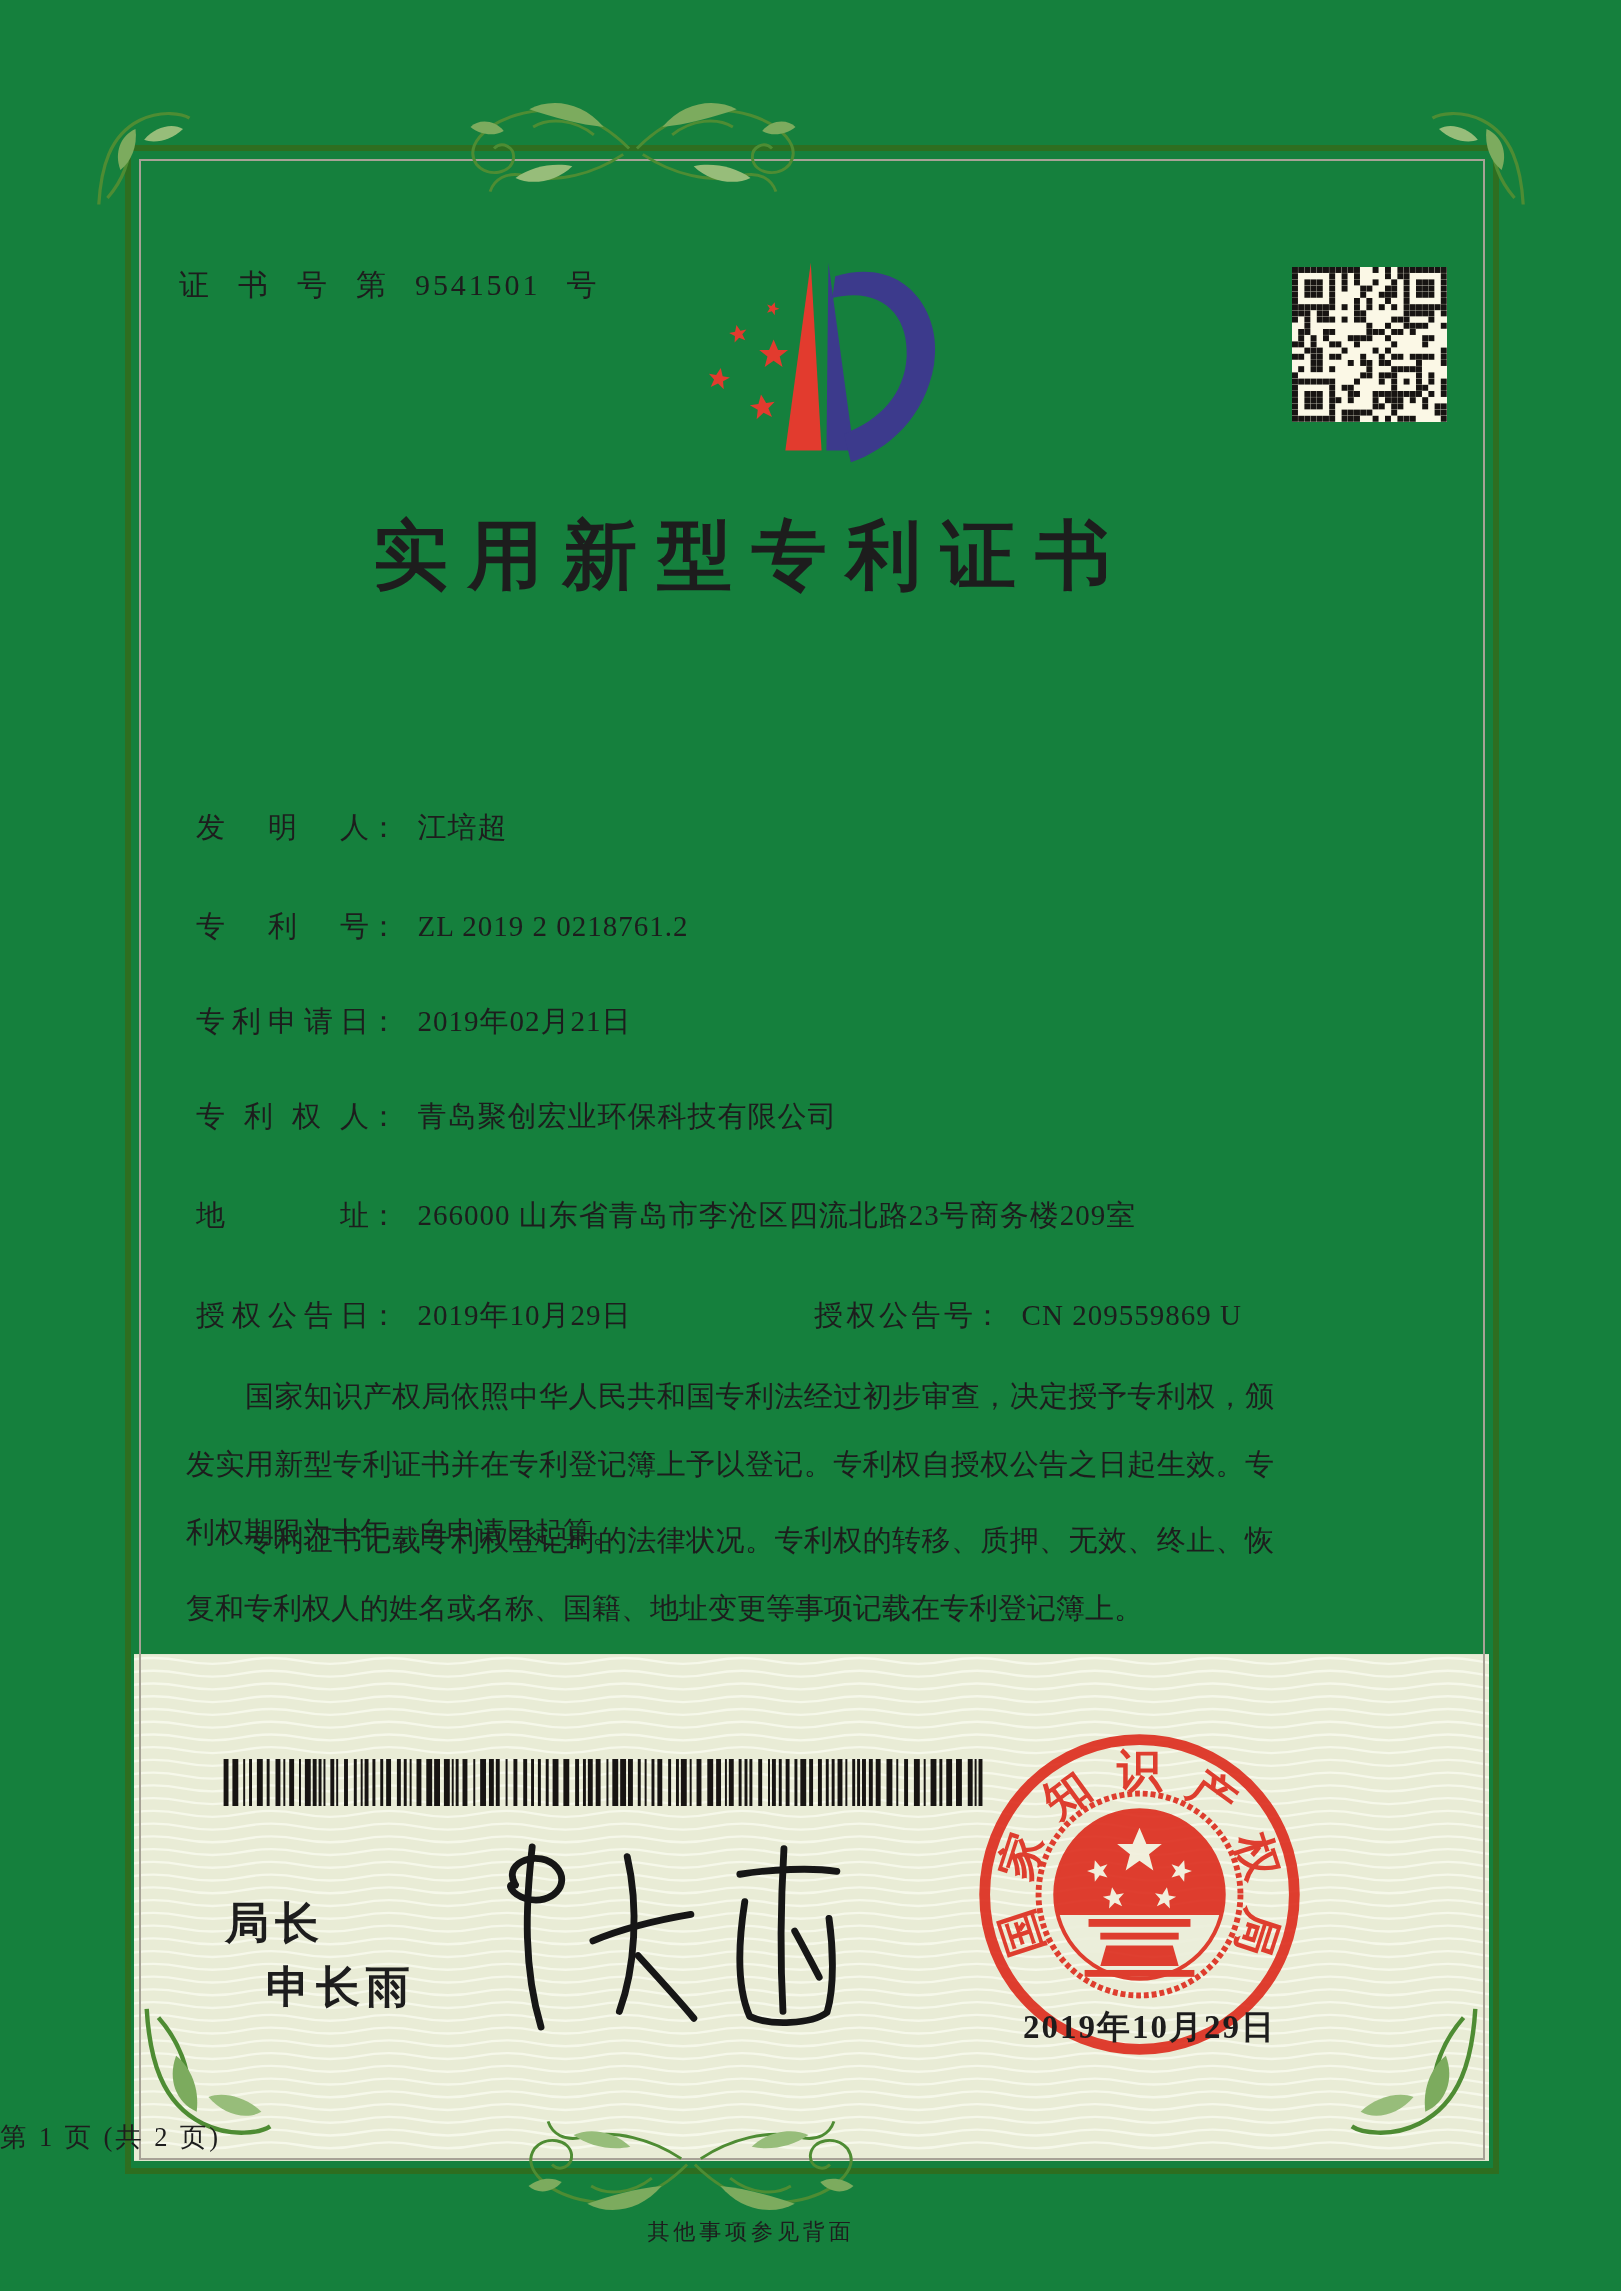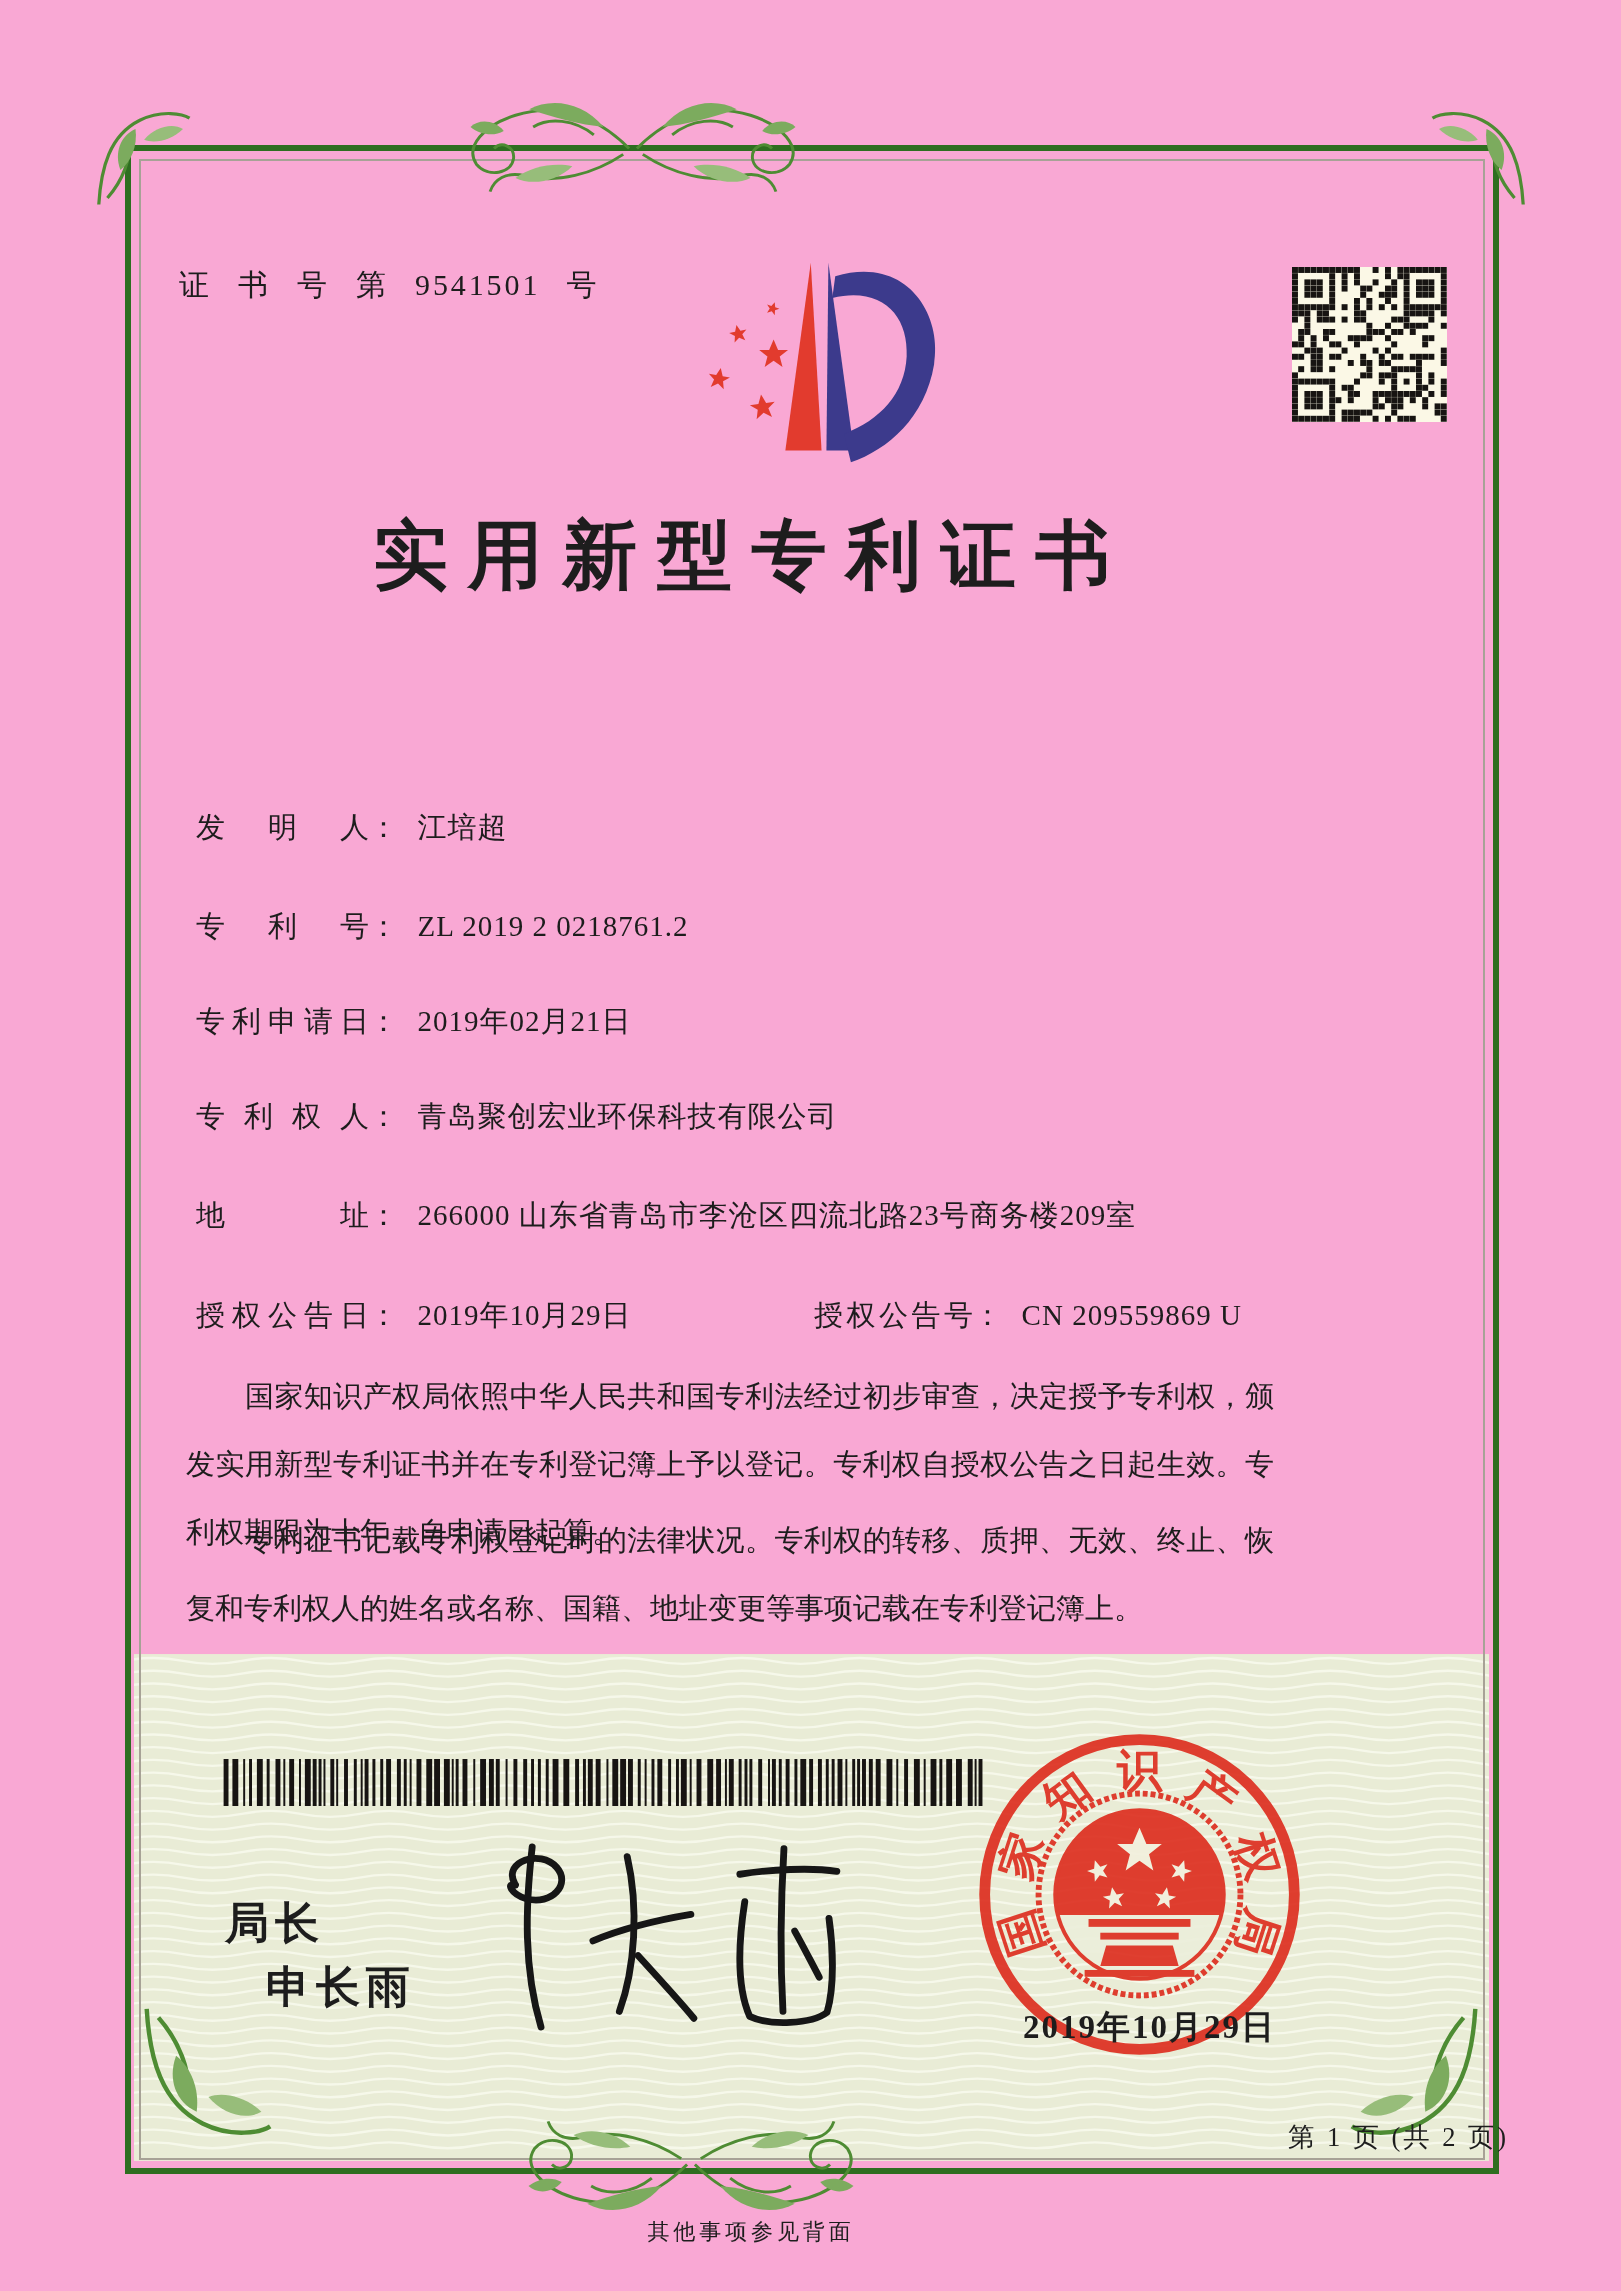--- a/index.html
+++ b/index.html
@@ -1,36 +1,36 @@
 <!DOCTYPE html>
 <html><head>
 <meta charset="utf-8">
 <style>
   html,body{margin:0;padding:0;background:#f3efdc;}
-  .page{position:relative;width:1621px;height:2292px;background:#f9a8d4;overflow:hidden;
+  .page{position:relative;width:1621px;height:2292px;background:#15803d;overflow:hidden;
         font-family:"Liberation Serif","DejaVu Serif",serif;color:#1d1d1d;}
   .abs{position:absolute;}
   
   .frame{position:absolute;left:125px;top:145px;width:1362px;height:2017px;border:6.9px solid #2e6e20;}
   .frame-inner{position:absolute;left:7.8px;top:7.8px;right:7.8px;bottom:7.8px;border:2px solid #a7a296;}
   
   .band{left:134px;top:1654px;}
   .band path{fill:none;stroke:#f6f8ea;stroke-width:2.4;}
   
   .cert-no{left:179px;top:265px;font-size:30px;letter-spacing:2.9px;word-spacing:15.7px;}
   .title{left:0;width:1503px;top:506px;text-align:center;font-size:75px;font-weight:700;letter-spacing:19.6px;}
   .frow{left:196px;font-size:29px;white-space:nowrap;}
   .flabel{display:inline-block;width:173px;text-align:justify;text-align-last:justify;}
   .fvalue{margin-left:19.6px;letter-spacing:1px;}
   .grant-right{left:814px;}
   .grant-right .flabel{width:159px;}
   .para{left:186px;width:1088px;font-size:29px;line-height:68px;text-align:justify;text-indent:59px;}
   .director{left:225px;font-size:44px;font-family:"Liberation Sans","DejaVu Sans",sans-serif;font-weight:700;letter-spacing:5.9px;}
   .seal-date{left:985px;top:2005px;width:329px;text-align:center;font-size:33px;font-weight:600;letter-spacing:2px;}
-  .page-info{left:0;width:1509px;top:2119px;text-align:right;font-size:26.5px;letter-spacing:2.9px;}
+  .page-info{left:0;width:1509px;top:2119px;text-align:left;font-size:26.5px;letter-spacing:2.9px;}
   .back-note{left:0;width:1502px;top:2217px;text-align:center;font-size:22px;letter-spacing:3.9px;}
   .seal-char{font-family:"Liberation Sans","DejaVu Sans",sans-serif;font-size:46px;font-weight:700;fill:#dd2b1c;
              text-anchor:middle;dominant-baseline:central;}
   .sig path{fill:none;stroke:#161616;stroke-width:7;stroke-linecap:round;stroke-linejoin:round;}
   .flo{fill:none;stroke:#4e8c33;stroke-width:3;}
   .leaf{fill:#7cab5e;stroke:none;}
   .leaf2{fill:#97bd7a;stroke:none;}
 </style>
 </head>
 <body>

